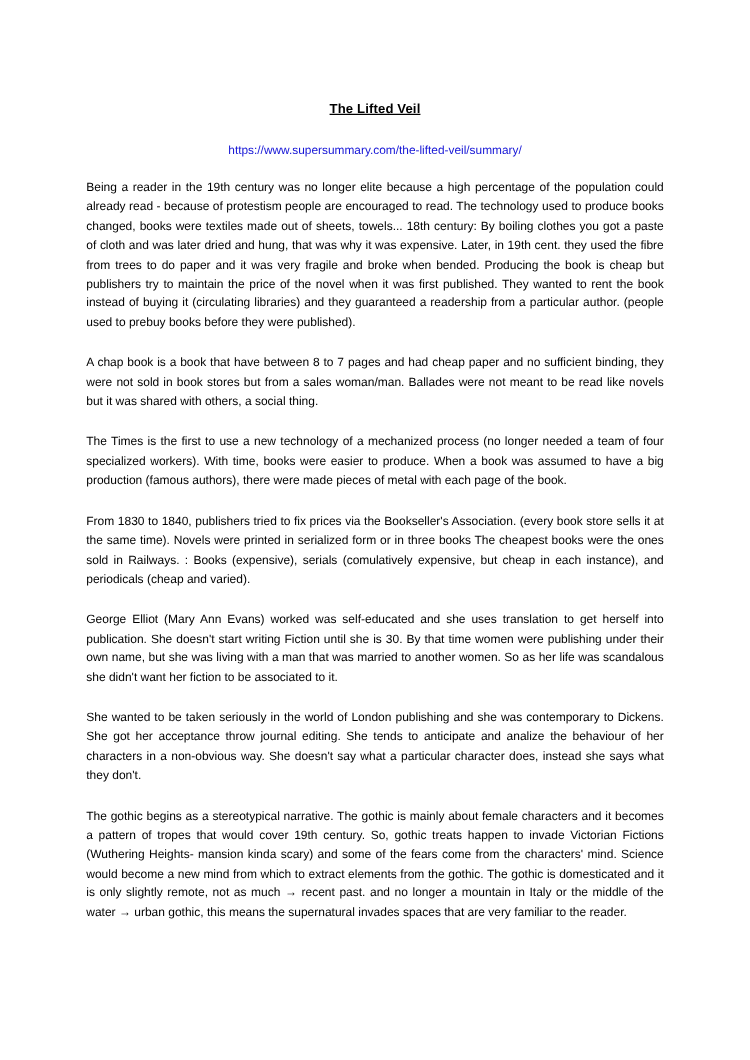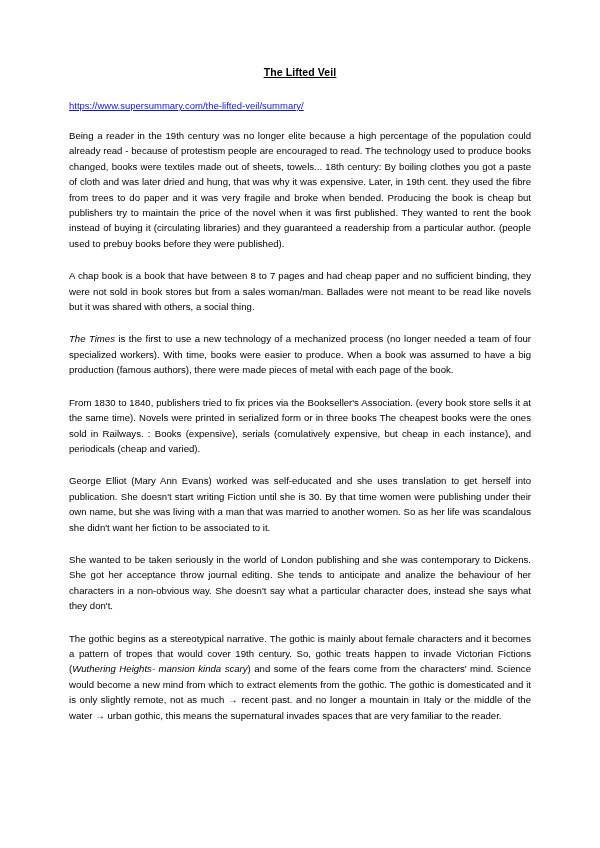--- a/index.html
+++ b/index.html
@@ -14,61 +14,60 @@
     height: 848px;
     background: #ffffff;
     box-sizing: border-box;
     overflow: hidden;
     font-family: "Liberation Sans", sans-serif;
     color: #000000;
   }
   .content {
     position: absolute;
     left: 69px;
-    top: 65px;
+    top: 80px;
     width: 462px;
   }
   .doc-title {
     text-align: center;
     font-size: 10.5px;
     font-weight: bold;
     text-decoration: underline;
     line-height: 14px;
     margin: 0 0 0 0;
     letter-spacing: 0.1px;
   }
   .spacer-after-title {
     height: 20px;
   }
   .doc-link {
     font-size: 9.5px;
     line-height: 13px;
     color: #1414d6;
-    text-decoration: underline;
     word-break: break-all;
     display: block;
+    text-align: center;
   }
   .spacer-after-link {
     height: 16px;
   }
   p.para {
     font-size: 9.6px;
     line-height: 15.4px;
     text-align: justify;
     text-justify: inter-word;
     margin: 0 0 17px 0;
     color: #000000;
     -webkit-hyphens: none;
     hyphens: none;
   }
   p.para:last-child {
     margin-bottom: 13px;
   }
   .it {
-    font-style: italic;
   }
 </style>
 </head>
 <body>
 
 <div class="page">
   <div class="content">
 
     <div class="doc-title">The Lifted Veil</div>
 

